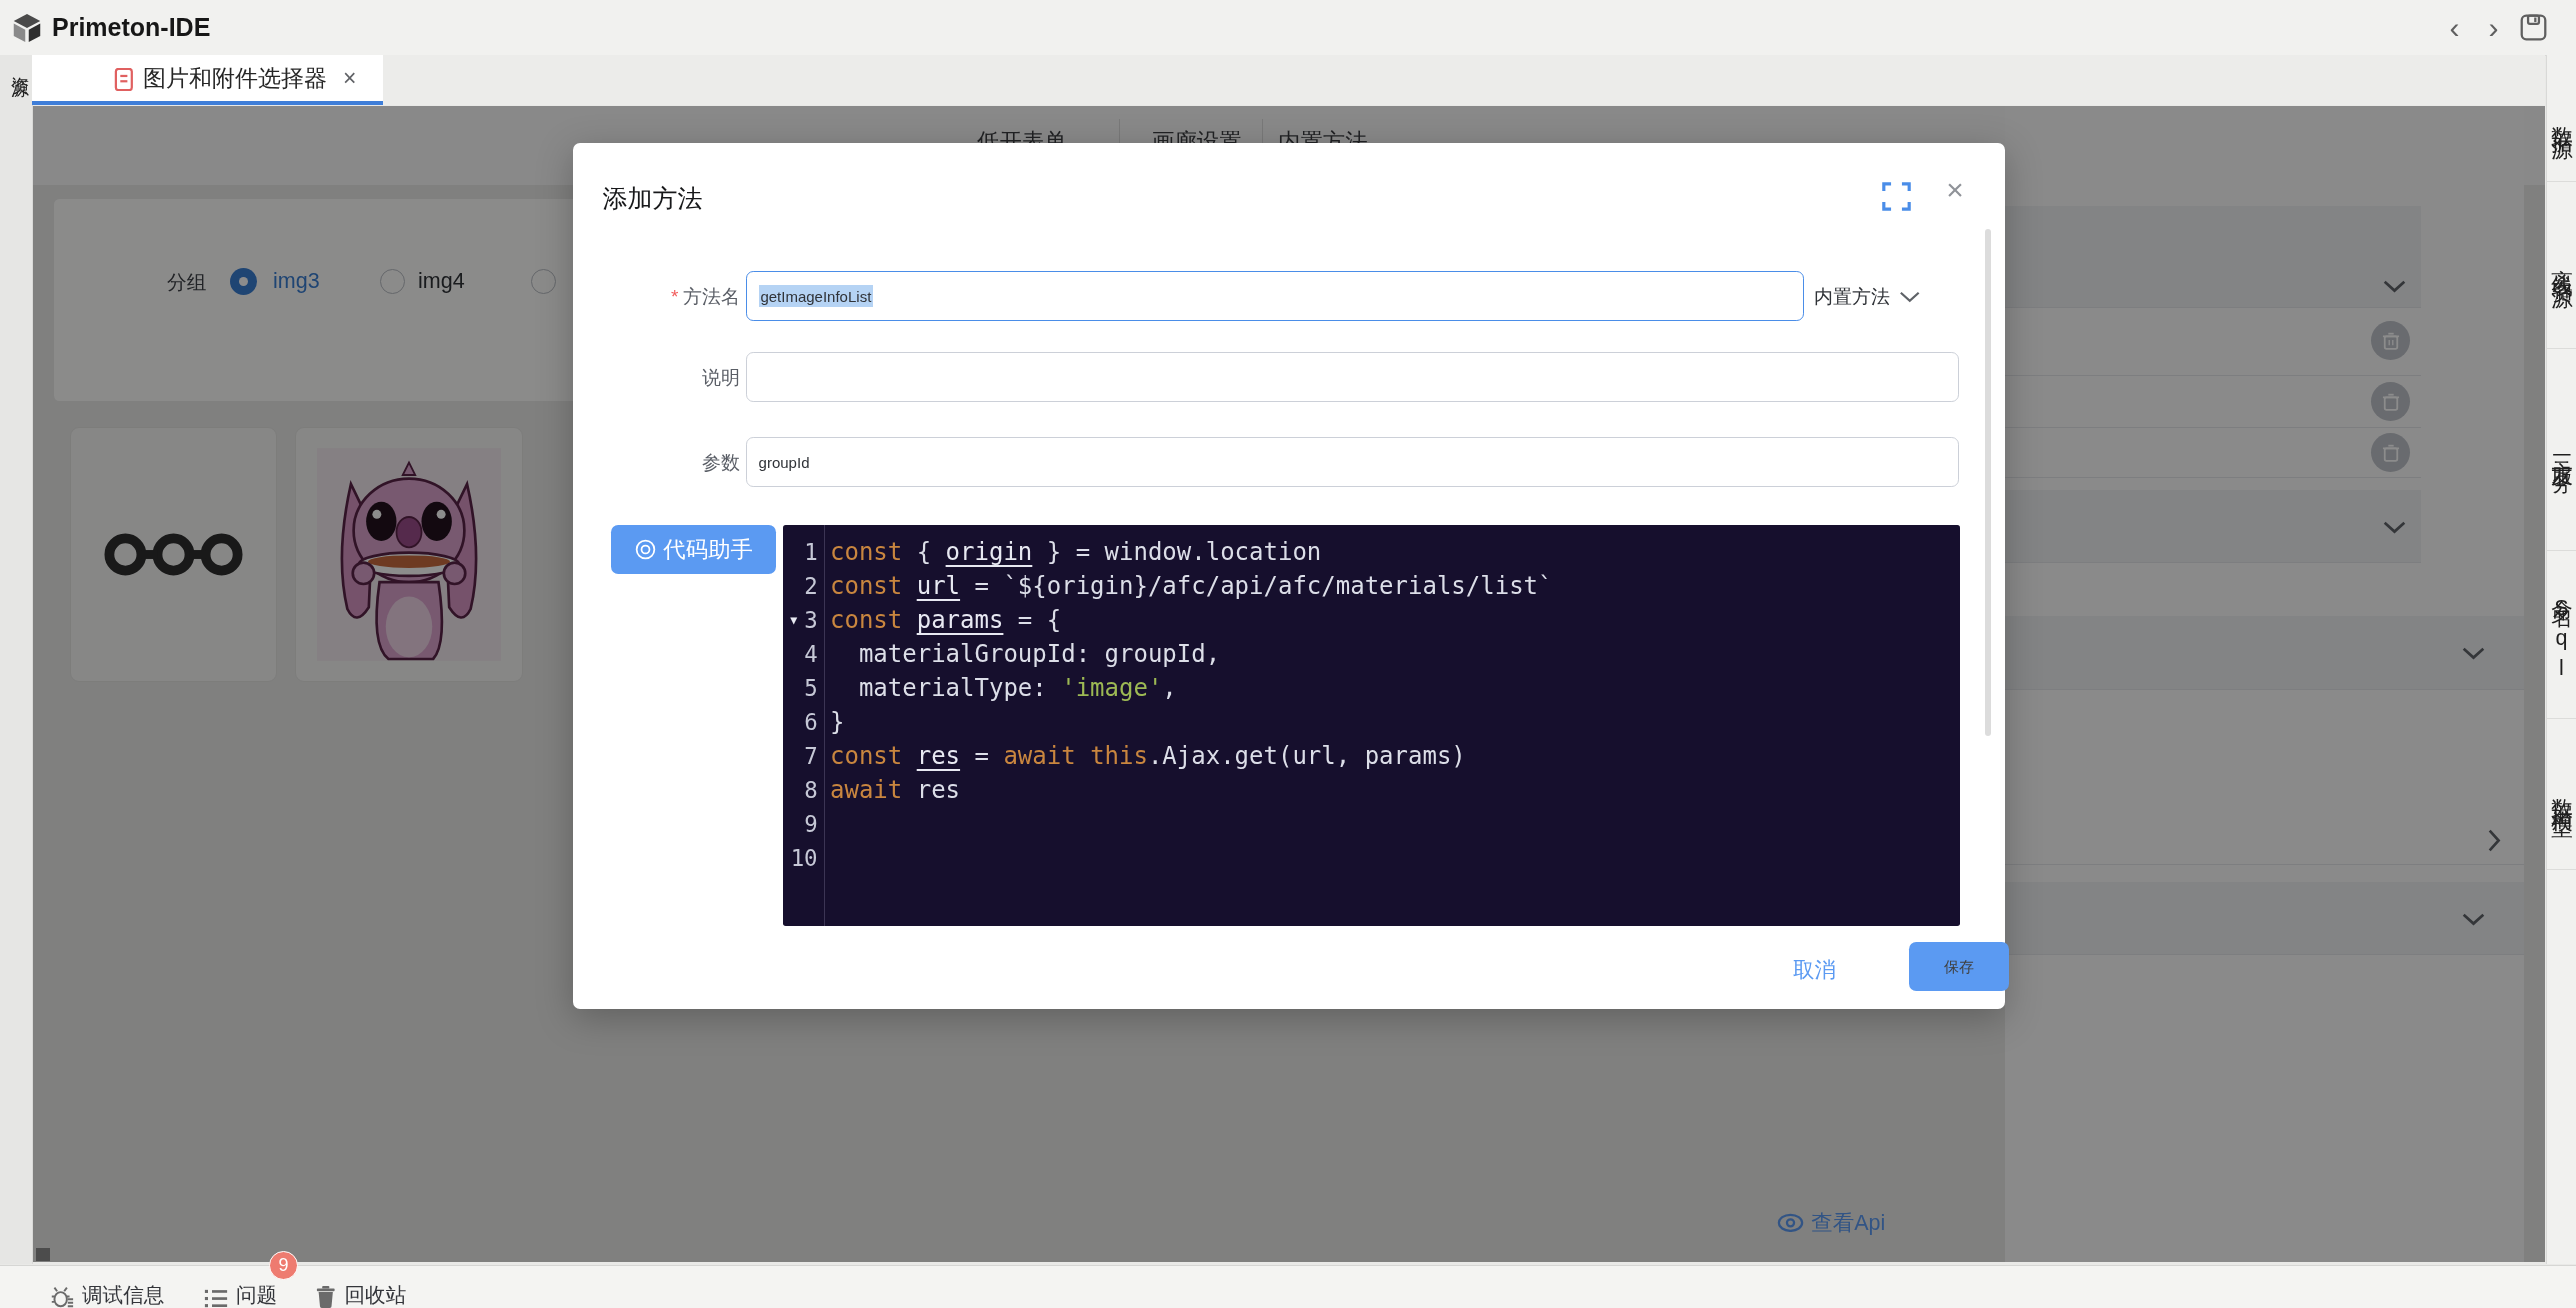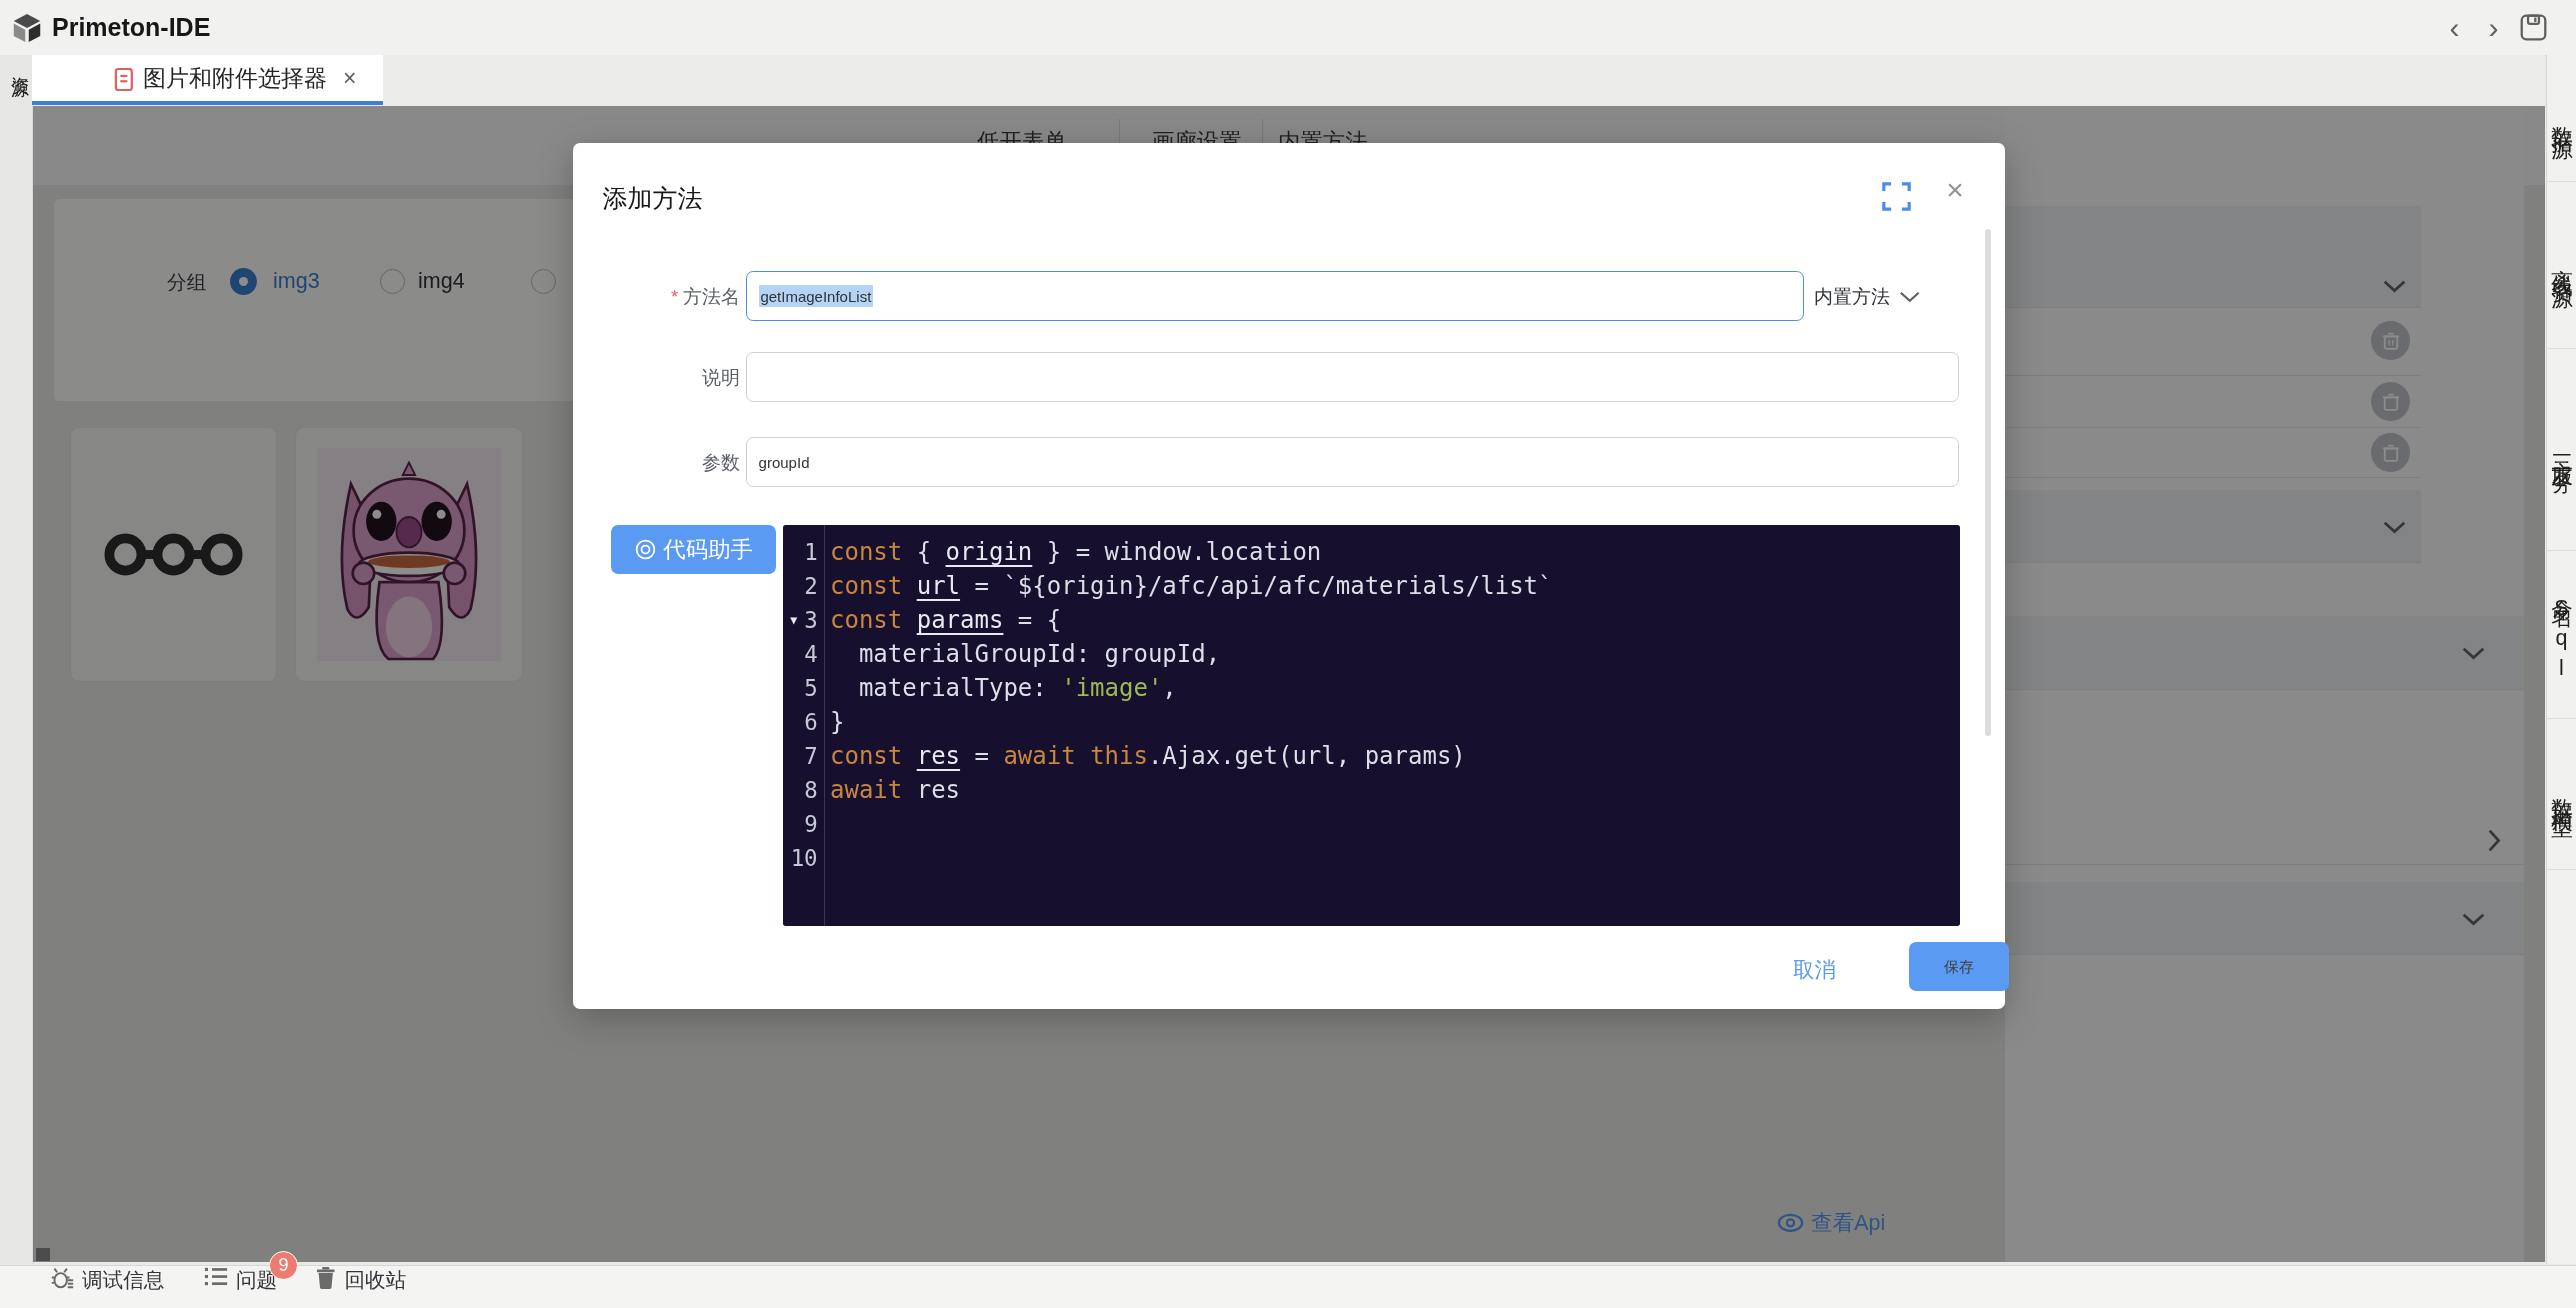--- a/index.html
+++ b/index.html
@@ -113,21 +113,21 @@
   .tk-u{color:#e8e9f2;text-decoration:underline;text-underline-offset:4.5px;}
   .fold{left:7.2px;top:88px;font-size:11.6px;color:#e8e9f2;cursor:pointer;}
 
   .cancel-btn{left:1210px;top:803px;width:63px;height:49px;line-height:49px;text-align:center;
       font-size:21.5px;color:#5b9af2;cursor:pointer;}
   .save-btn{left:1296px;top:799px;width:100px;height:49px;line-height:49px;text-align:center;
       background:#5b9af2;border-radius:7.2px;color:#404040;font-size:15px;cursor:pointer;margin-left:40px;}
 
   
   .statusbar{left:0;top:1265px;width:2576px;height:44px;background:#f4f4f2;border-top:0.9px solid #d6d6d4;z-index:6;}
-  .sb-item{position:absolute;top:0;height:43px;display:flex;align-items:flex-start;gap:8px;cursor:pointer;
+  .sb-item{position:absolute;top:0;height:43px;display:flex;align-items:flex-end;gap:8px;cursor:pointer;
       font-size:20.6px;color:#33353a;}
   .sb-debug{left:50px;} .sb-problems{left:204px;} .sb-recycle{left:315px;}
   .badge{left:269px;top:1251px;width:27px;height:27px;border-radius:50%;background:#ee7b70;border:1.8px solid #fff;
       color:#fff;font-size:18px;text-align:center;line-height:27px;z-index:7;}
 </style>
 </head>
 <body>
 
 <div class="abs bg bg-header">
   <span class="abs bg-tab bg-tab1">低开表单</span>

